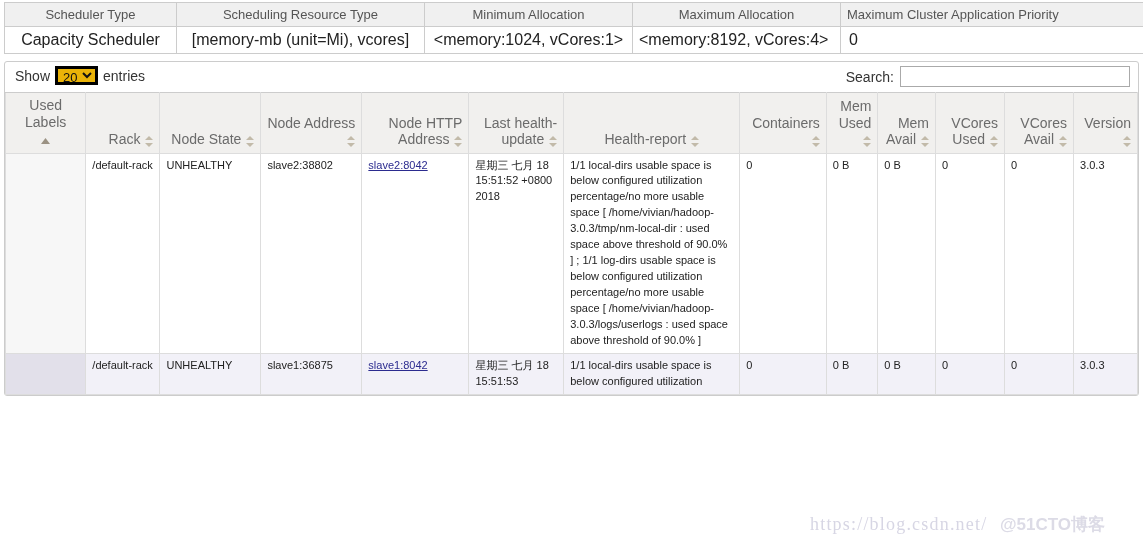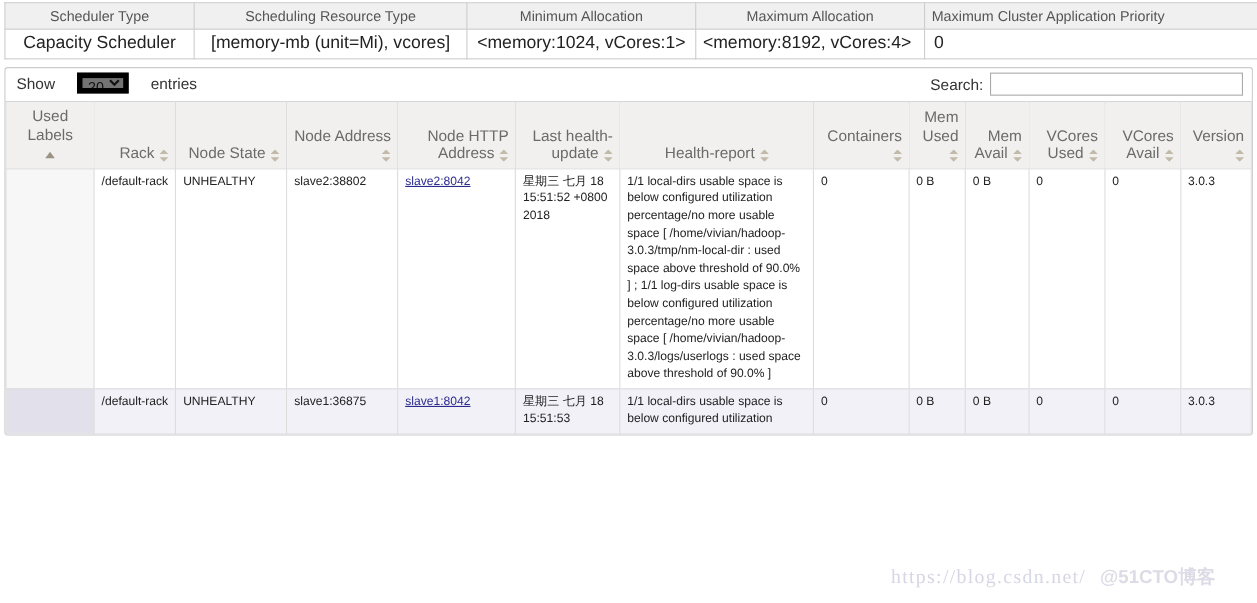--- a/index.html
+++ b/index.html
@@ -67,29 +67,29 @@
     font-size: 14px;
     color: #333333;
   }
   .dt-length {
     position: absolute;
     left: 10px; top: 4px;
     font-size: 14px;
     color: #333333;
     display: flex;
     align-items: center;
-    gap: 20px;
+    gap: 5px;
   }
   .dt-length select {
     font-family: "Liberation Sans", sans-serif;
     font-size: 13px;
     padding: 0 1px;
     height: 19px;
-    border: 5px solid #000000;
-    background: #737373;
+    border: 3px solid #000000;
+    background: #eab308;
     color: #111111;
   }
   .dt-filter {
     position: absolute;
     right: 8px; top: 4px;
     font-size: 14px;
     color: #333333;
     display: flex;
     align-items: center;
     gap: 6px;

